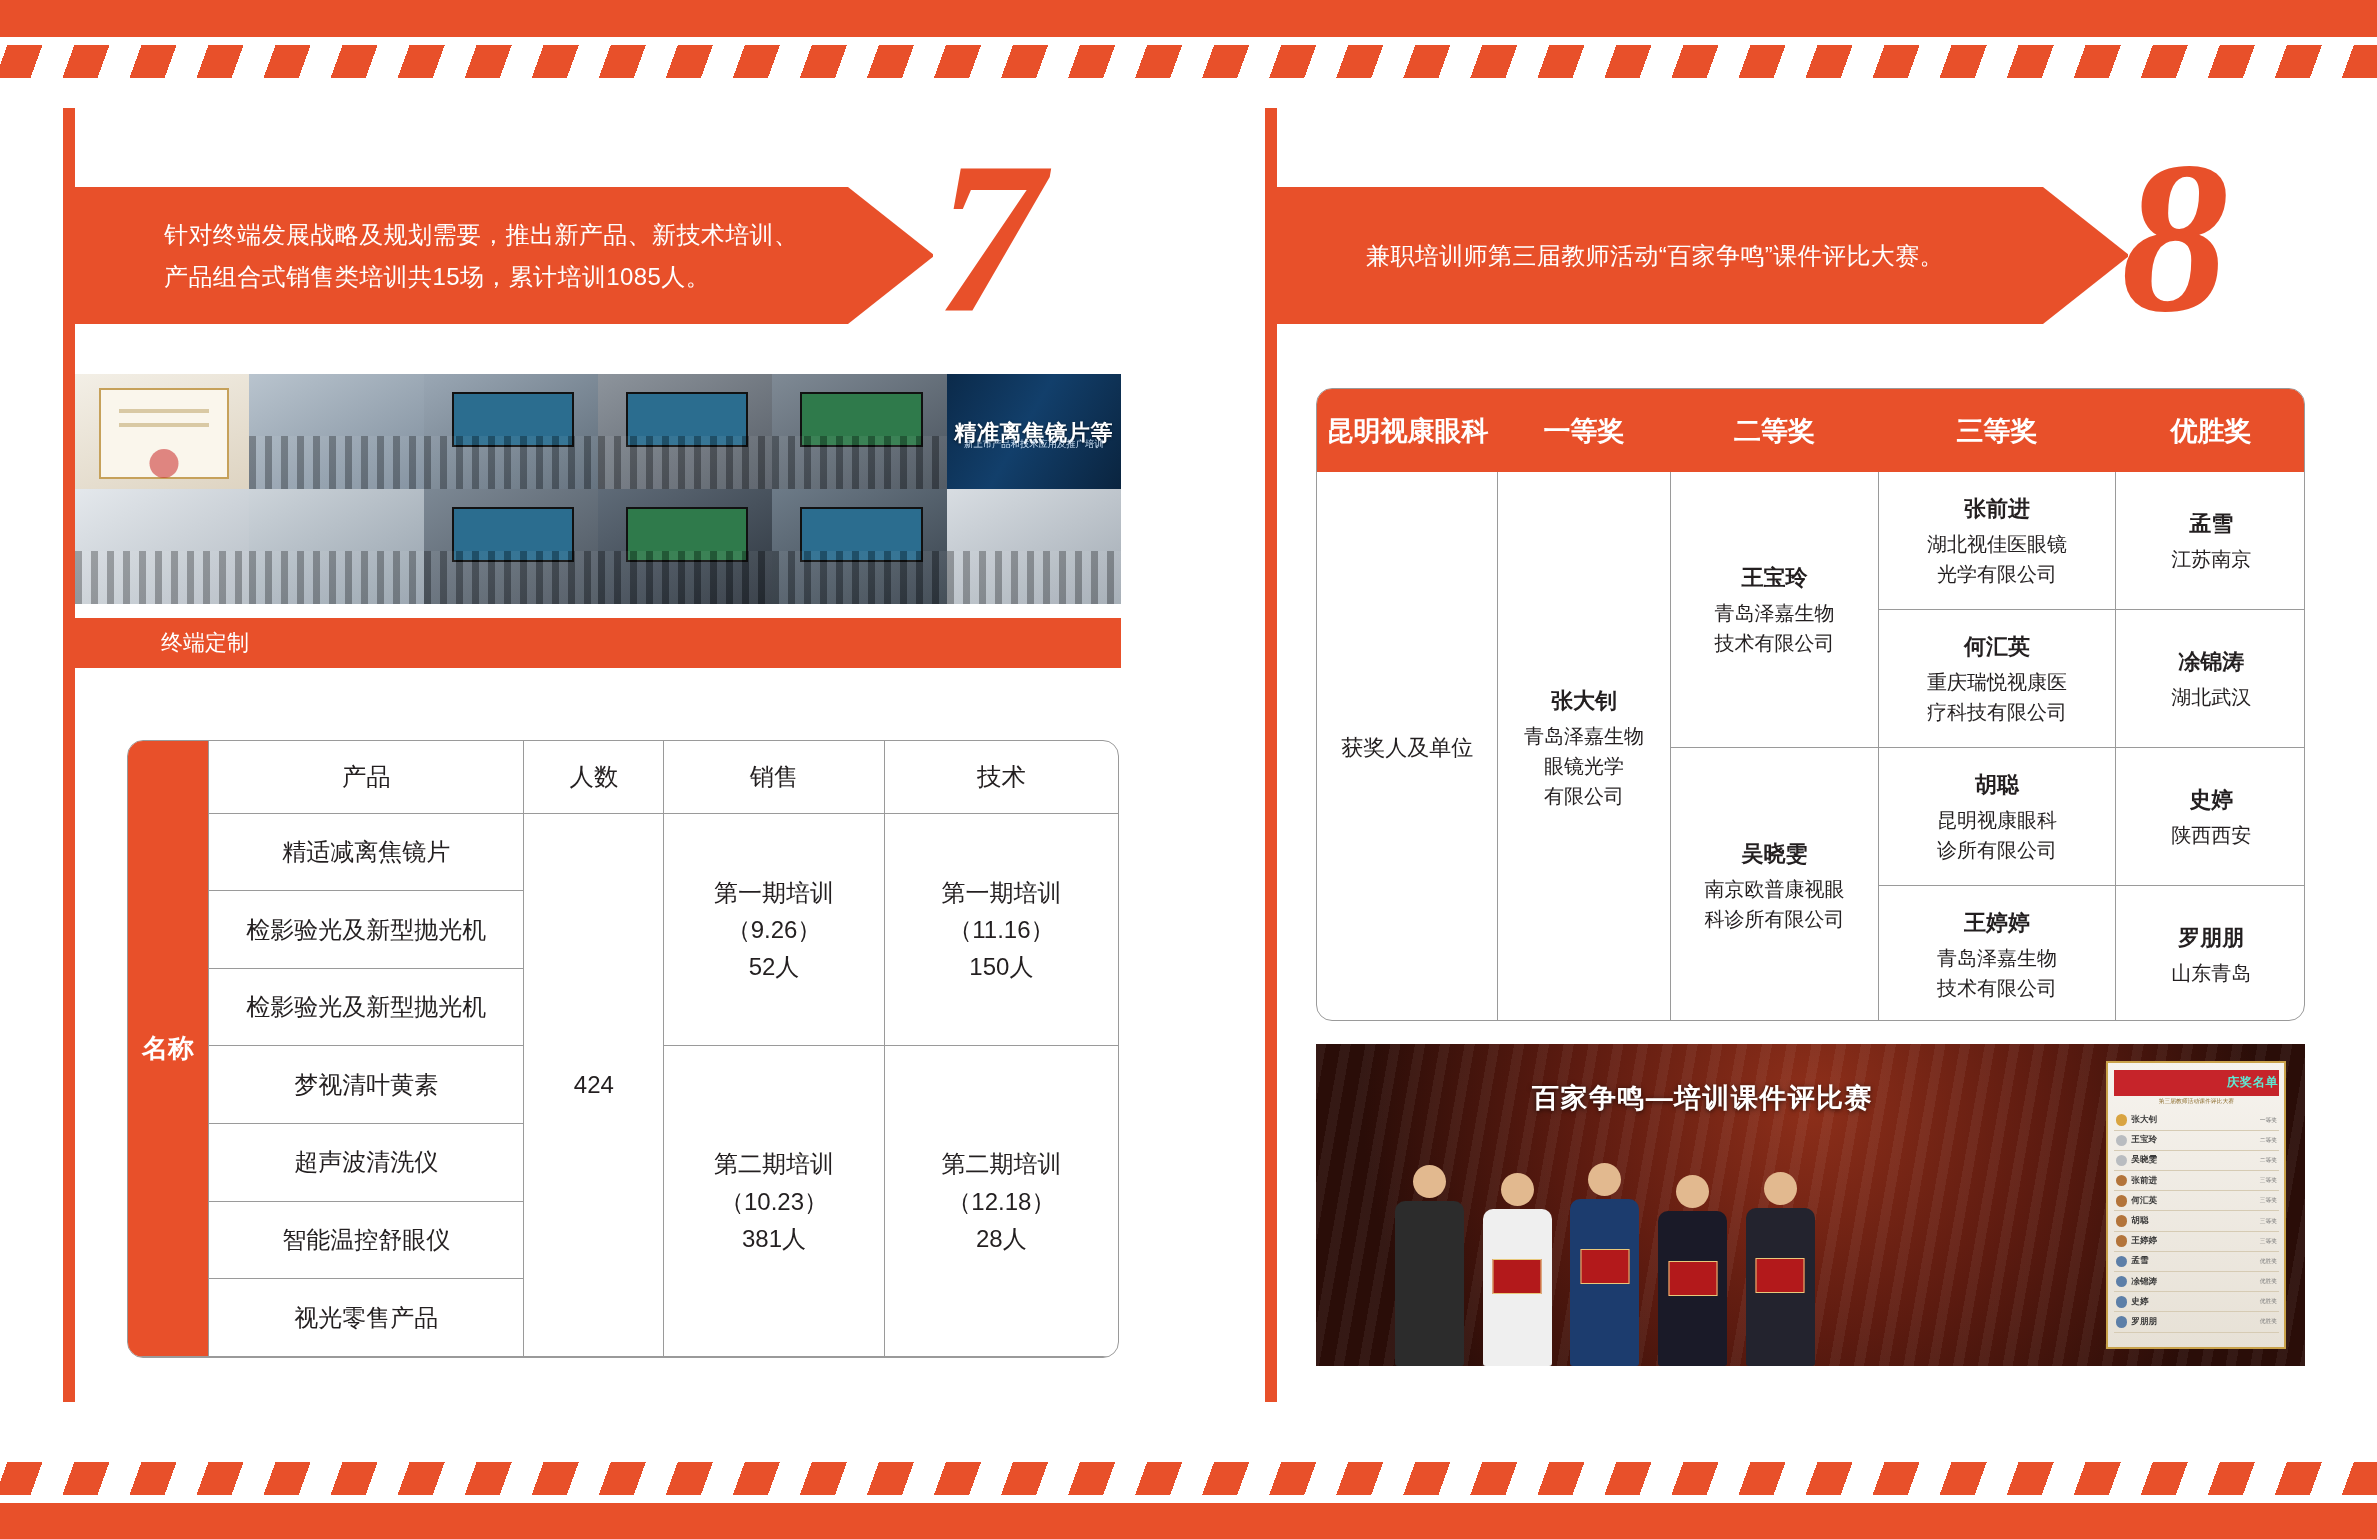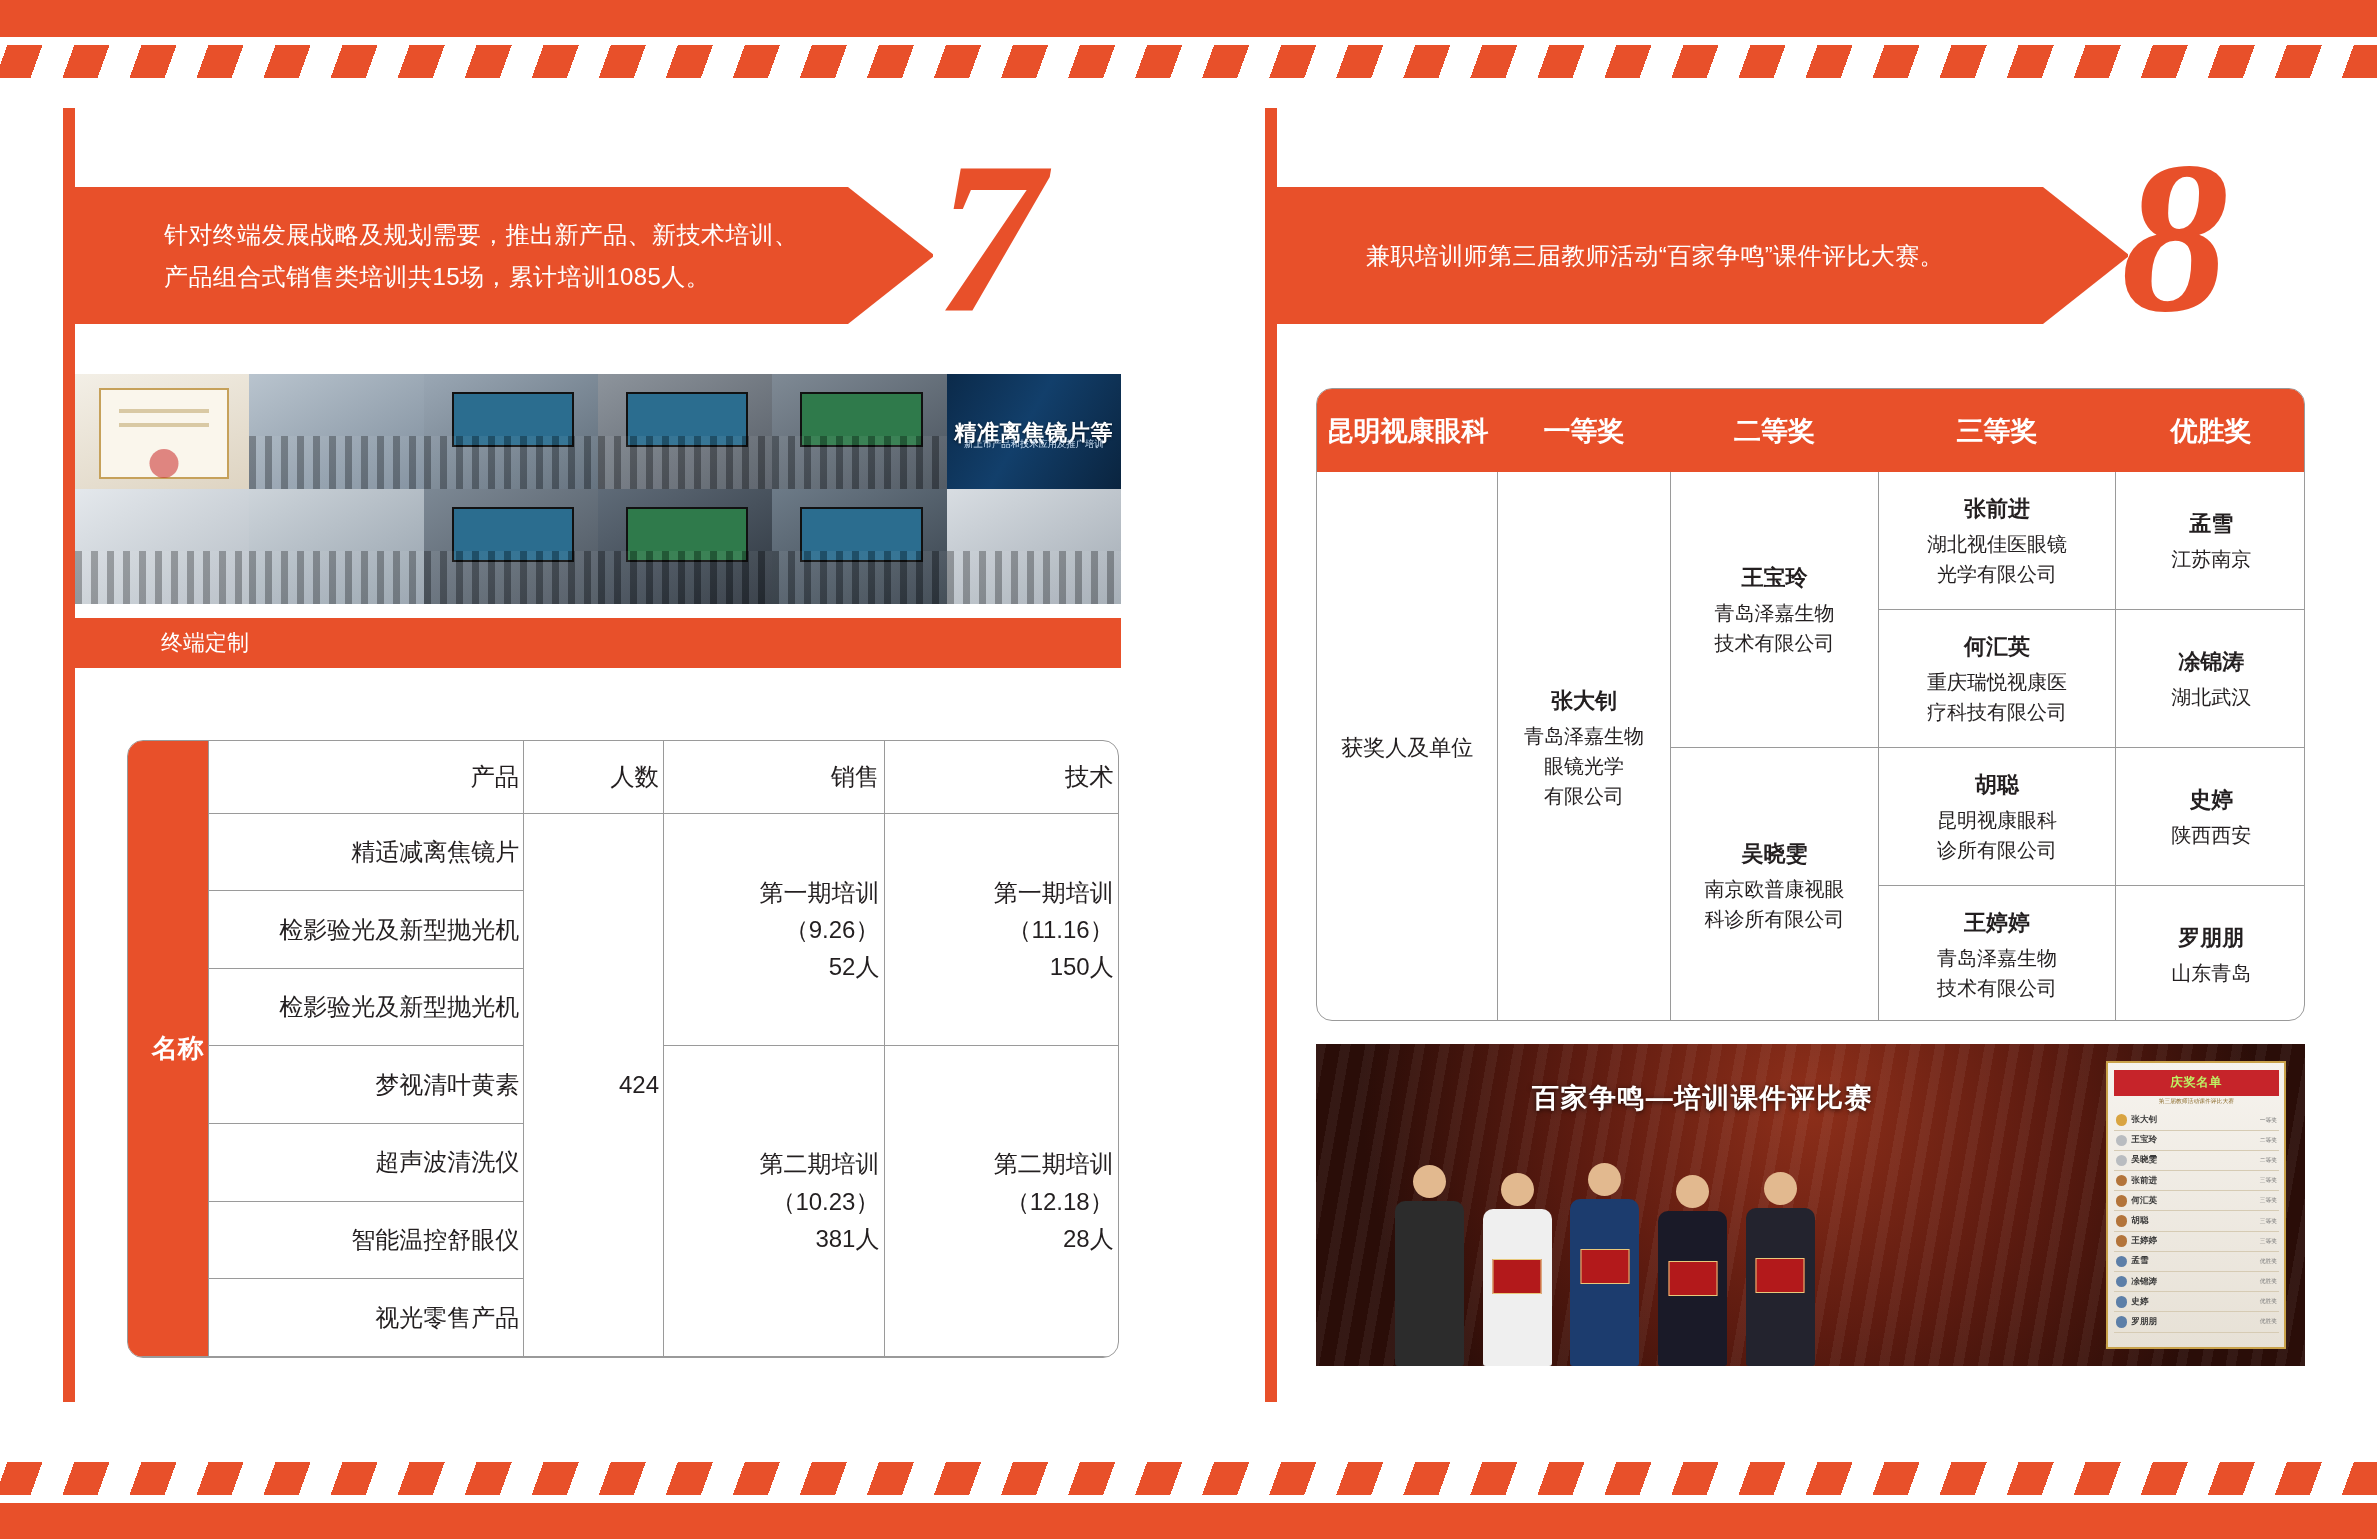--- a/index.html
+++ b/index.html
@@ -173,21 +173,21 @@
     background: #ffffff;
   }
   table.lt {
     border-collapse: collapse;
     width: 100%;
     height: 100%;
     table-layout: fixed;
   }
   table.lt td, table.lt th {
     border: 0.7px solid #9a9a9a;
-    text-align: right;
+    text-align: center;
     vertical-align: middle;
     font-size: 24px;
     font-weight: normal;
     color: #231f20;
     padding: 2.9px 4.3px;
   }
   table.lt .namecol {
     background: #e8502a;
     color: #ffffff;
     font-weight: bold;
@@ -332,24 +332,24 @@
     position: absolute;
     right: 18.7px; top: 17px;
     width: 180px; height: 288px;
     background: linear-gradient(180deg,#f6f3ee,#e7e1d6);
     border: 2.2px solid #c9a24a;
     box-sizing: border-box;
     padding: 7.2px 5.8px;
   }
   .rp-board .bt {
     background: #c6242a;
-    color: #bef264;
+    color: #5eead4;
     font-size: 12.2px;
     font-weight: bold;
-    text-align: center;
+    text-align: right;
     padding: 4.3px 0;
     letter-spacing: 0.7px;
   }
   .rp-board .bsub {
     font-size: 5.8px;
     color: #8a6a2a;
     text-align: center;
     padding: 1.4px 0 4.3px 0;
   }
   .rp-board .brow {

